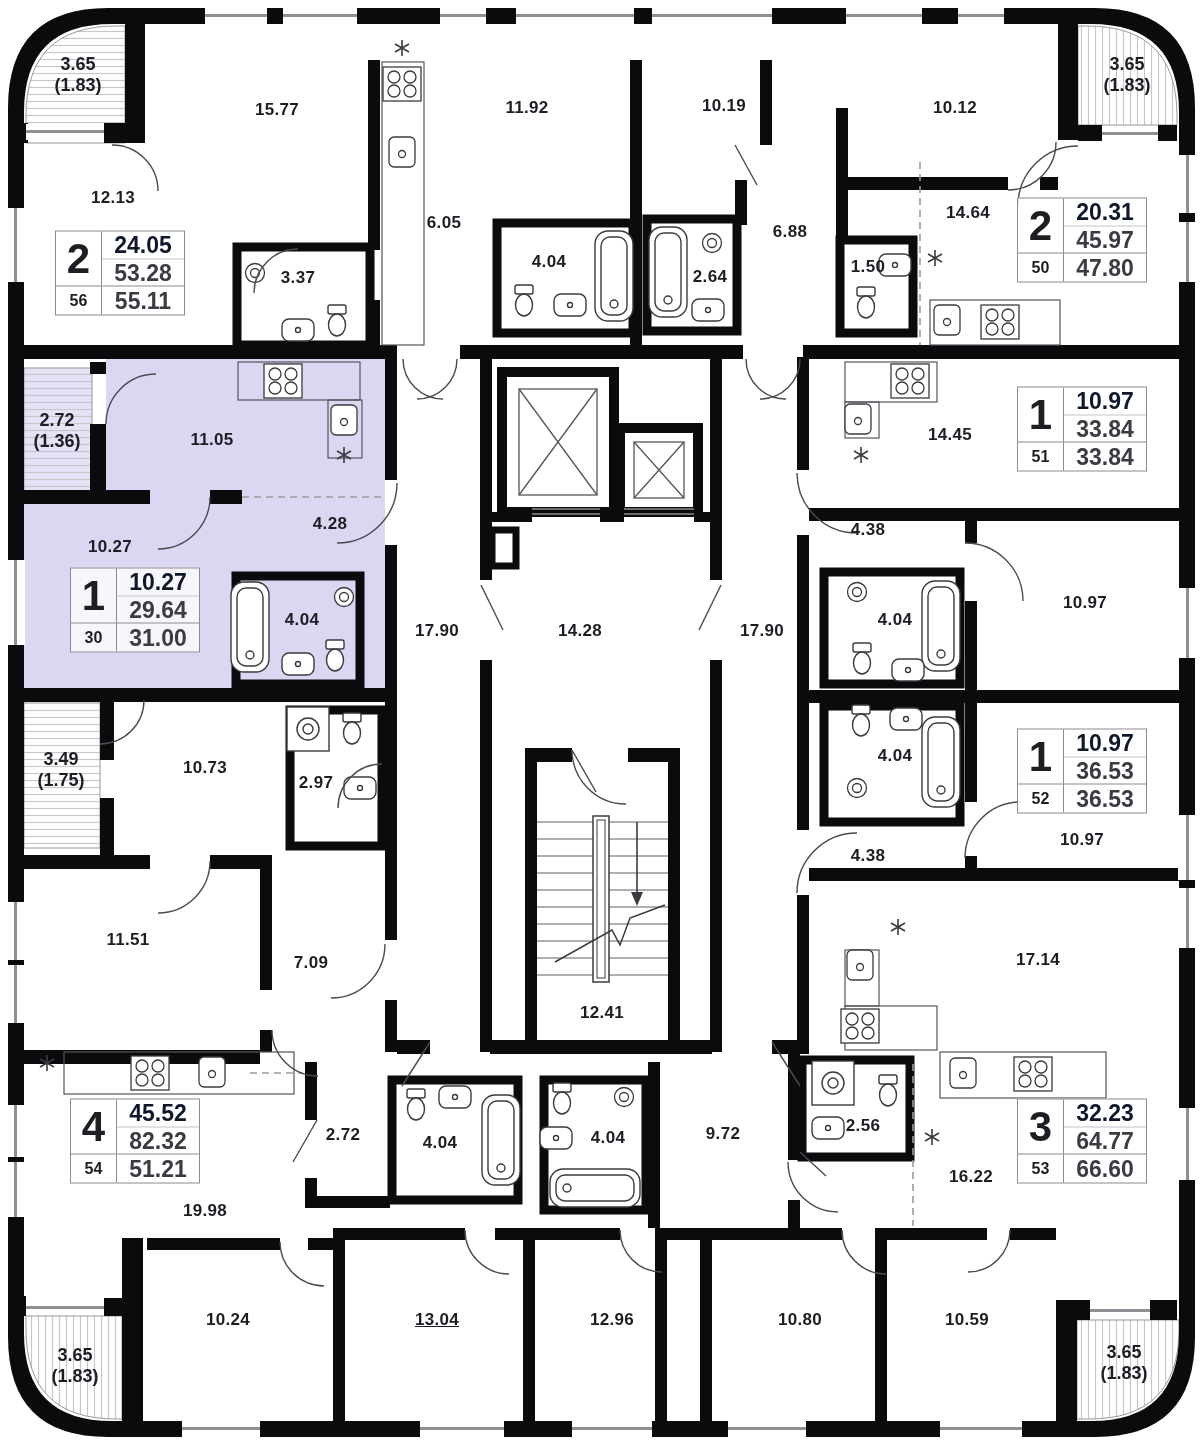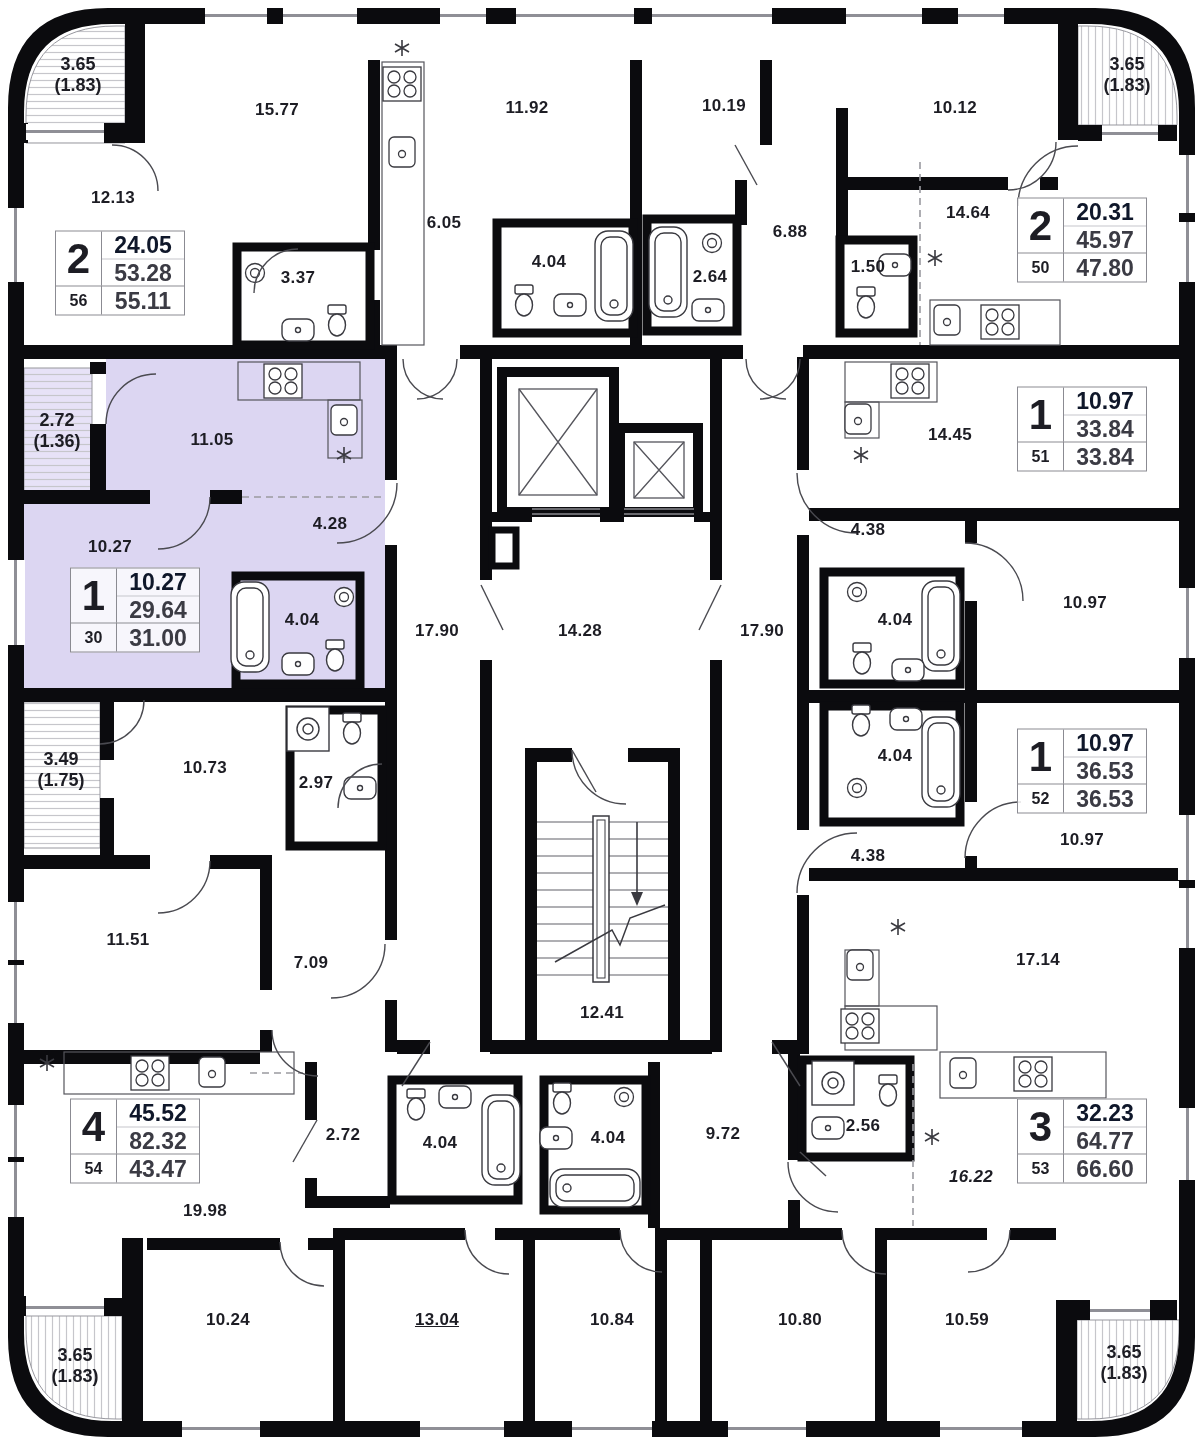--- a/index.html
+++ b/index.html
@@ -380,24 +380,24 @@
       <div class="room-label" style="left: 128px; top: 940px;">11.51</div>
       <div class="room-label" style="left: 311px; top: 963px;">7.09</div>
       <div class="room-label" style="left: 1038px; top: 960px;">17.14</div>
       <div class="room-label" style="left: 602px; top: 1013px;">12.41</div>
       <div class="room-label" style="left: 205px; top: 1211px;">19.98</div>
       <div class="room-label" style="left: 343px; top: 1135px;">2.72</div>
       <div class="room-label" style="left: 440px; top: 1143px;">4.04</div>
       <div class="room-label" style="left: 608px; top: 1138px;">4.04</div>
       <div class="room-label" style="left: 723px; top: 1134px;">9.72</div>
       <div class="room-label" style="left: 863px; top: 1126px;">2.56</div>
-      <div class="room-label" style="left: 971px; top: 1177px; font-style: italic;">16.22</div>
+      <div class="room-label" style="left: 971px; top: 1177px;">16.22</div>
       <div class="room-label" style="left: 228px; top: 1320px;">10.24</div>
       <div class="room-label" style="left: 437px; top: 1320px; text-decoration: underline;">13.04</div>
-      <div class="room-label" style="left: 612px; top: 1320px;">10.84</div>
+      <div class="room-label" style="left: 612px; top: 1320px;">12.96</div>
       <div class="room-label" style="left: 800px; top: 1320px;">10.80</div>
       <div class="room-label" style="left: 967px; top: 1320px;">10.59</div>
       <div class="balcony-label" style="left: 78px; top: 75px;">
     <div>3.65</div>
     <div>(1.83)</div>
   </div>
       <div class="balcony-label" style="left: 1127px; top: 75px;">
     <div>3.65</div>
     <div>(1.83)</div>
   </div>
@@ -450,21 +450,21 @@
     <div class="apt-a1">10.97</div>
     <div class="apt-a2">36.53</div>
     <div class="apt-num">52</div>
     <div class="apt-total">36.53</div>
   </div>
       <div class="apt-card" style="left: 135px; top: 1141px;">
     <div class="apt-big">4</div>
     <div class="apt-a1">45.52</div>
     <div class="apt-a2">82.32</div>
     <div class="apt-num">54</div>
-    <div class="apt-total">43.47</div>
+    <div class="apt-total">51.21</div>
   </div>
       <div class="apt-card" style="left: 1082px; top: 1141px;">
     <div class="apt-big">3</div>
     <div class="apt-a1">32.23</div>
     <div class="apt-a2">64.77</div>
     <div class="apt-num">53</div>
     <div class="apt-total">66.60</div>
   </div>
     </div>
 </div>

